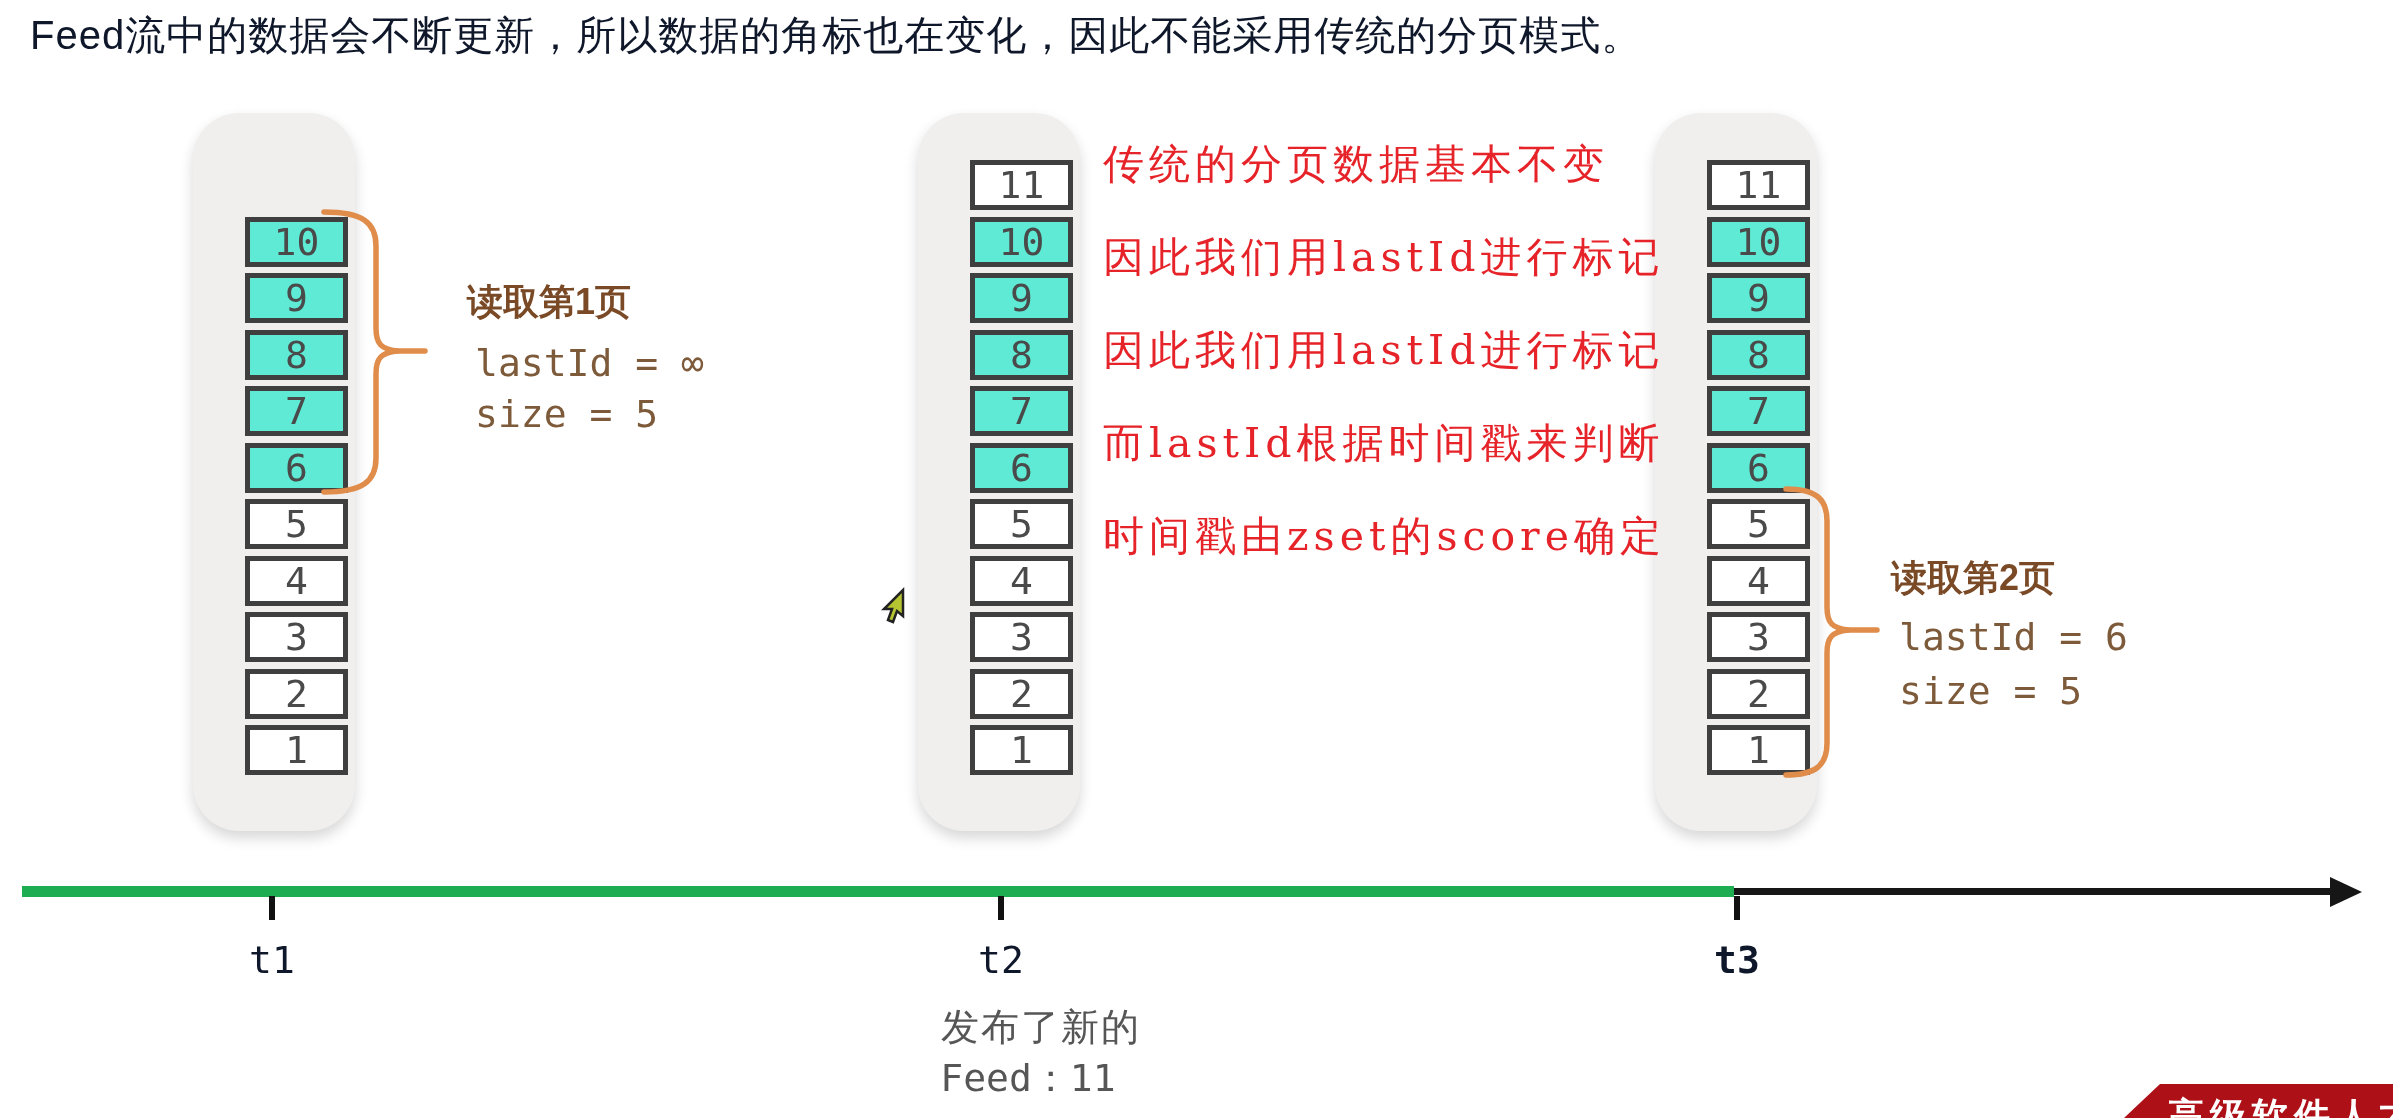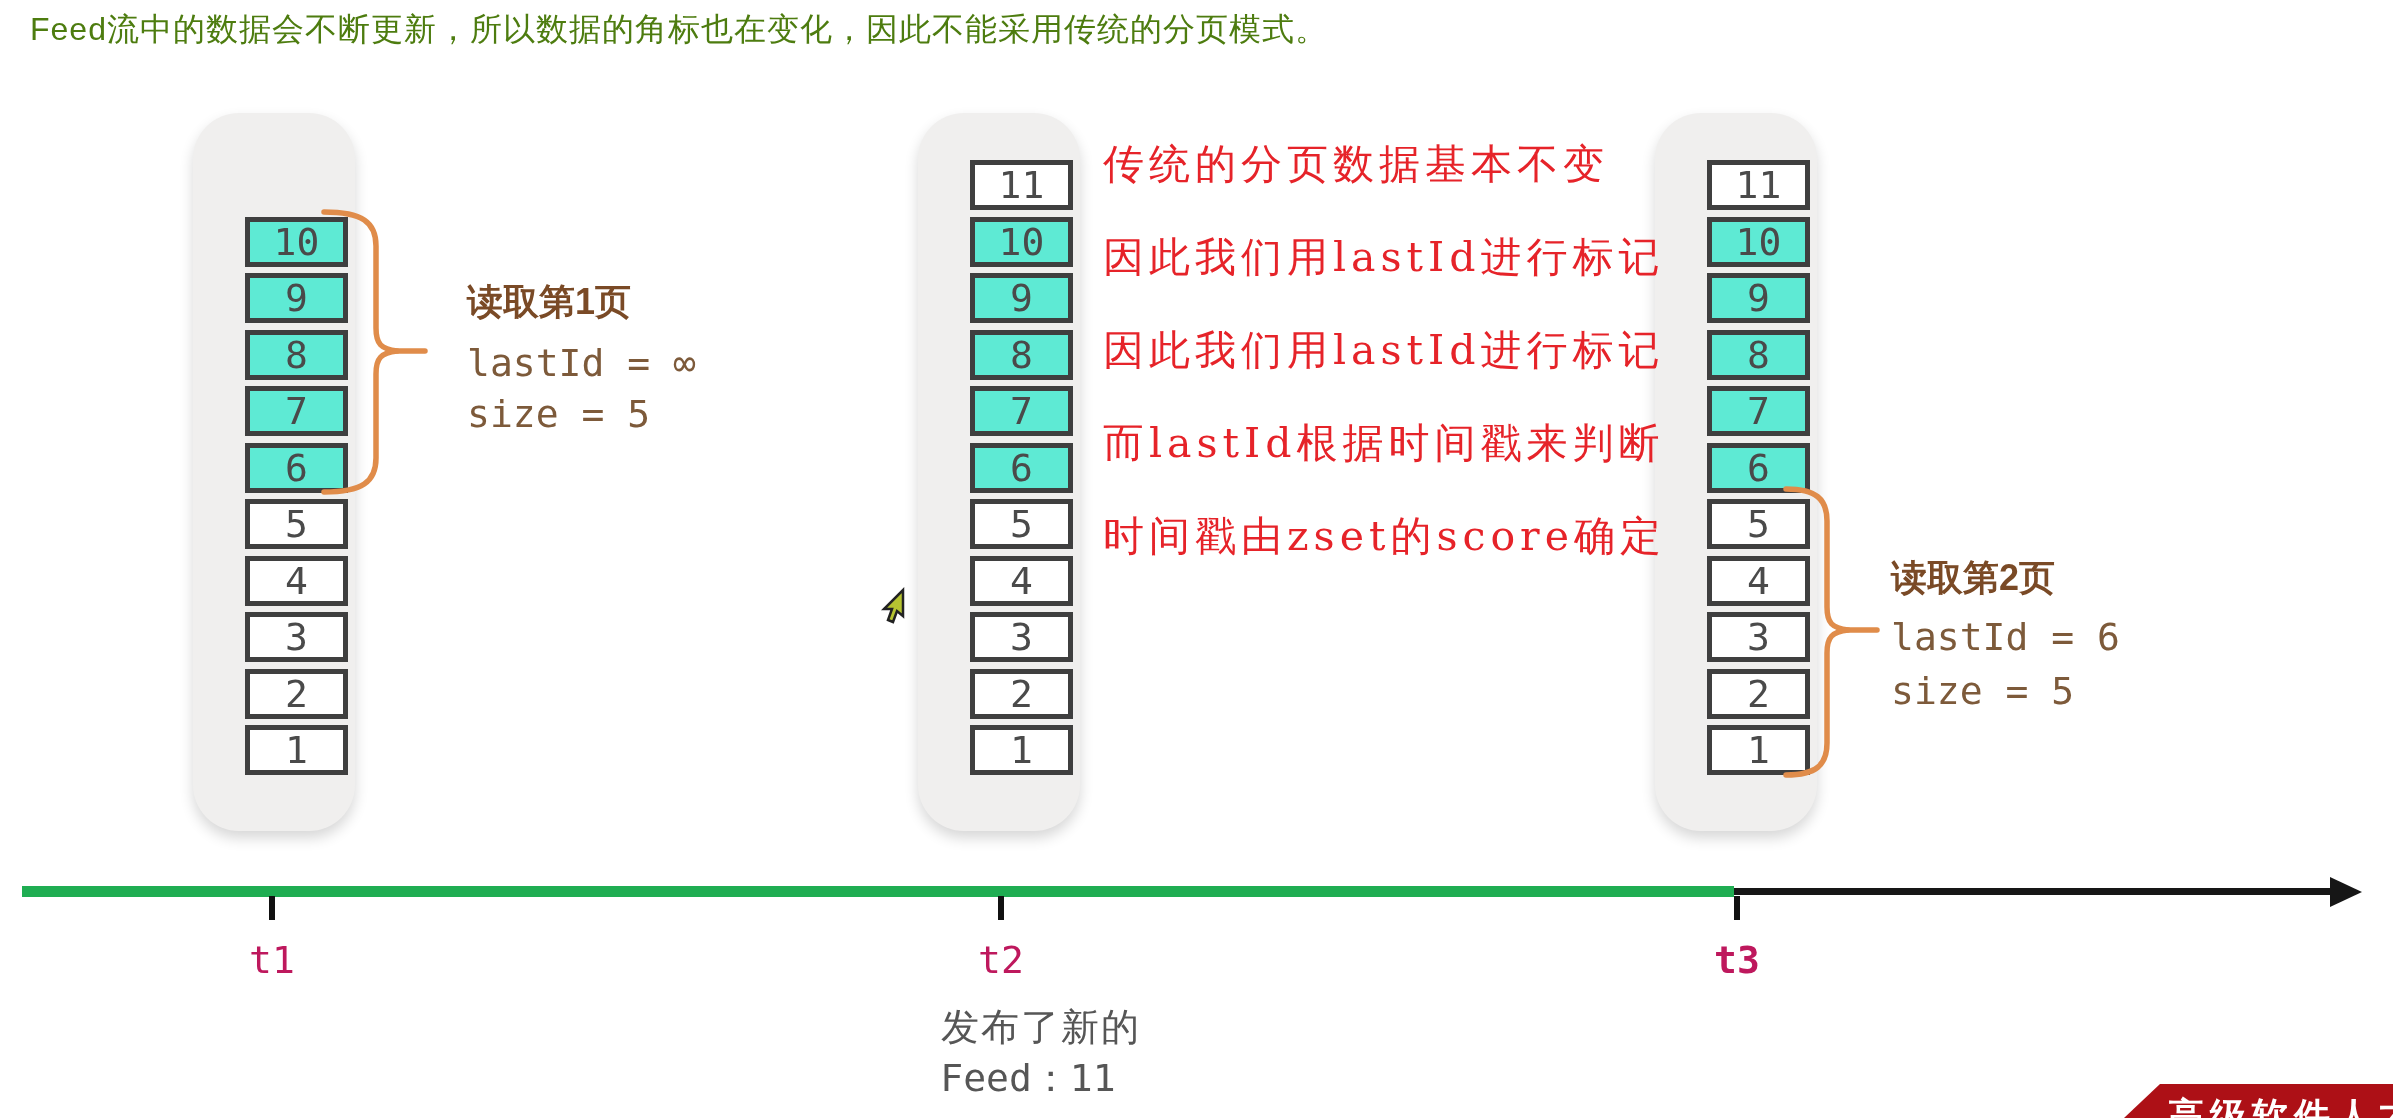--- a/index.html
+++ b/index.html
@@ -8,21 +8,21 @@
     width:2393px;height:1118px;
     background:#ffffff;
     overflow:hidden;
     font-family:"Liberation Sans", sans-serif;
   }
   .abs{position:absolute;}
 
   
   #title{
     left:30px;top:8px;
-    font-size:32px;color:#4d7c0f;
+    font-size:40px;color:#0f172a;
     letter-spacing:1px;
     white-space:nowrap;
   }
 
   
   .panel{
     top:113px;width:162px;height:718px;
     background:#f0efee;
     border-radius:46px;
     box-shadow:0 7px 14px rgba(0,0,0,.16);
@@ -48,21 +48,21 @@
   
   #overlay{left:0;top:0;width:2393px;height:1118px;pointer-events:none;}
 
   
   .pageLabel{white-space:nowrap;}
   .pageLabel .cjk{
     font-size:36px;font-weight:bold;color:#7a4a26;
   }
   .pageLabel .mono{
     font-family:"DejaVu Sans Mono", monospace;
-    font-size:38px;color:#7d5a3a;
+    font-size:38px;color:#7d5a3a;margin-left:8px;
   }
   #label1{left:467px;top:278px;}
   #label1 .cjk{margin-bottom:14px;}
   #label1 .mono{margin-bottom:7px;}
   #label2{left:1891px;top:554px;}
   #label2 .cjk{margin-bottom:12px;}
   #label2 .mono{margin-bottom:10px;}
 
   
   #notes{
@@ -81,21 +81,21 @@
     left:2330px;top:877px;width:0;height:0;
     border-left:32px solid #161616;
     border-top:15px solid transparent;
     border-bottom:15px solid transparent;
   }
   .tick{width:6px;height:24px;background:#111;top:896px;}
   #tick1{left:269px;} #tick2{left:998px;} #tick3{left:1734px;}
   .tickLabel{
     top:938px;width:140px;text-align:center;
     font-family:"DejaVu Sans Mono", monospace;
-    font-size:38px;color:#be185d;
+    font-size:38px;color:#0f172a;
   }
   #tlab1{left:202px;} #tlab2{left:931px;} #tlab3{left:1667px;font-weight:bold;}
 
   
   #eventLine1{
     left:841px;top:1002px;width:400px;text-align:center;
     font-size:38px;color:#565656;letter-spacing:2px;
   }
   #eventLine2{
     left:828px;top:1053px;width:400px;text-align:center;

